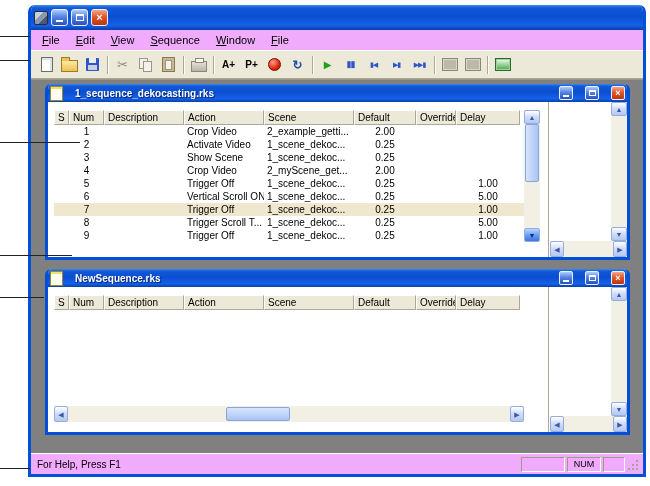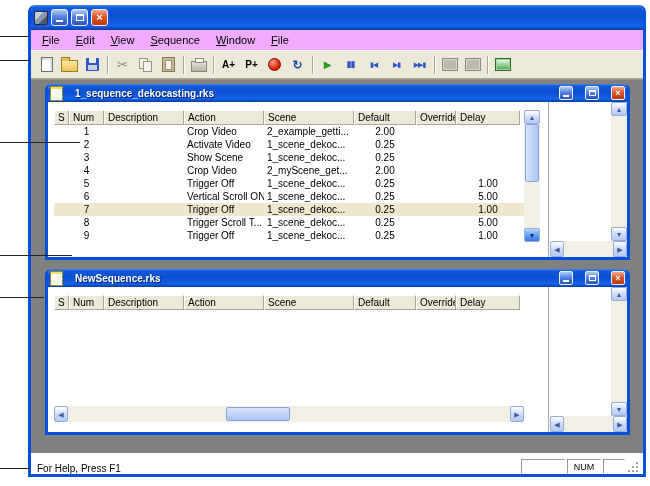--- a/index.html
+++ b/index.html
@@ -103,21 +103,21 @@
   .sbtn.hot{background:linear-gradient(180deg,#B6D4FE,#5E96F2 60%,#3E78E0);color:#10306E}
   .vs .up{top:0;left:0}.vs .down{bottom:0;left:0}
   .hs .left{left:0;top:0}.hs .right{right:0;top:0}
   .vthumb{position:absolute;left:1px;width:14px;box-sizing:border-box;border:1px solid #88A4DC;border-radius:2px;
        background:linear-gradient(90deg,#D8E4FC,#AAC4F4)}
   .hthumb{position:absolute;top:1px;height:14px;box-sizing:border-box;border:1px solid #88A4DC;border-radius:2px;
        background:linear-gradient(180deg,#D8E4FC,#AAC4F4)}
   .split{position:absolute;width:1px;background:#ACA899}
 
   
-  .statusbar{flex:0 0 20px;display:flex;align-items:flex-end;background:#ffffff;border-top:1px solid #FFF;
+  .statusbar{flex:0 0 20px;display:flex;align-items:center;background:#f0abfc;border-top:1px solid #FFF;
        font-size:10px;padding:0 3px;gap:2px}
   .sb-text{flex:1;padding-left:3px}
   .sb-pane{height:15px;box-sizing:border-box;border:1px solid;border-color:#9D9A8B #FFF #FFF #9D9A8B;
        font-size:9px;display:flex;align-items:center;justify-content:center}
   .p1{width:44px}.p2{width:34px}.p3{width:22px}
   .grip{width:13px;height:15px;position:relative}
   .grip::after{content:"";position:absolute;right:2px;bottom:2px;width:2px;height:2px;background:#A8A496;
        box-shadow:-4px 0 0 #A8A496,0 -4px 0 #A8A496,-8px 0 0 #A8A496,-4px -4px 0 #A8A496,0 -8px 0 #A8A496}
 </style>
 </head>

